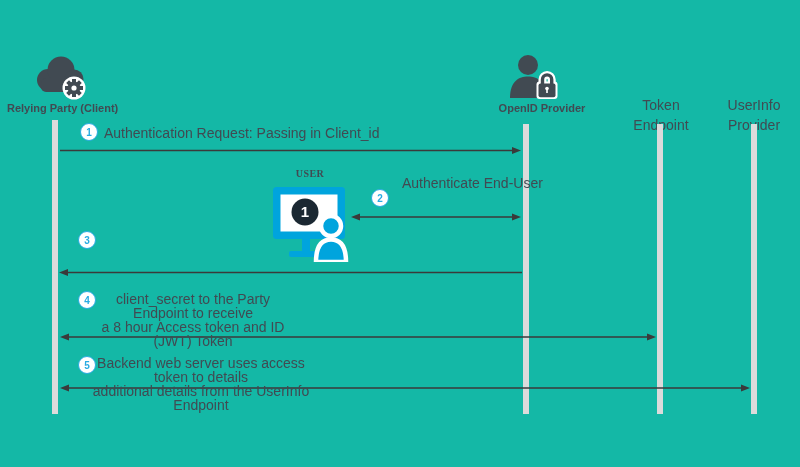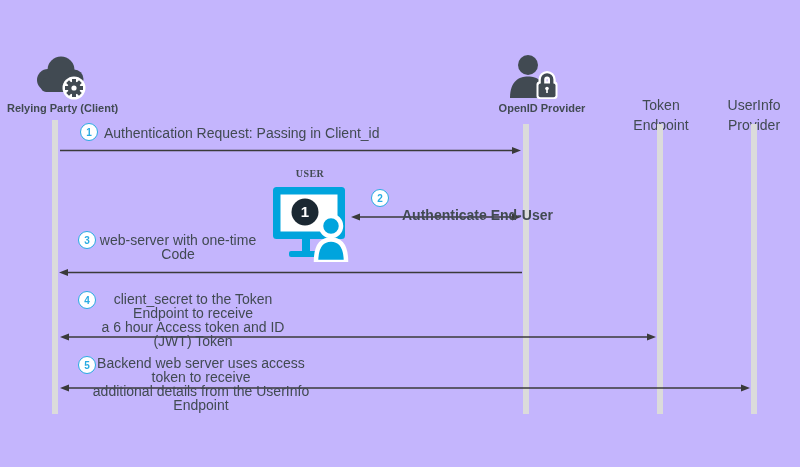--- a/index.html
+++ b/index.html
@@ -1,21 +1,21 @@
 <!DOCTYPE html>
 <html><head>
 <meta charset="utf-8">
 <style>
   * { margin: 0; padding: 0; box-sizing: border-box; }
   body { background: #fff; }
   .canvas {
     position: relative;
     width: 800px;
     height: 467px;
-    background: #c4b5fd;
+    background: #14b8a6;
     font-family: "Liberation Sans", sans-serif;
     color: #414A52;
     overflow: hidden;
   }
   .lifeline {
     position: absolute;
     width: 6px;
     background: #DBDBDB;
   }
   .actor-label {
@@ -161,32 +161,31 @@
       <line x1="66" y1="388" x2="744" y2="388" stroke-width="1.6"></line>
       <polygon points="60,388 69,384.5 69,391.5" stroke="none"></polygon>
       <polygon points="750,388 741,384.5 741,391.5" stroke="none"></polygon>
     </g>
   </svg>
 
   <div class="step-circle" style="left:80px; top:123px;">1</div>
   <div class="step-text" style="left:104px; top:126px;">Authentication Request: Passing in Client_id</div>
 
   <div class="step-circle" style="left:371px; top:189px;">2</div>
-  <div class="step-text" style="left:402px; top:208px;font-weight:bold;">Authenticate End-User</div>
+  <div class="step-text" style="left:402px; top:176px;">Authenticate End-User</div>
 
   <div class="step-circle" style="left:78px; top:231px;">3</div>
   <div class="step-text centered" style="left:83px; top:233px; width:190px;">
-    <div>web-server with one-time Code</div>
   </div>
 
   <div class="step-circle" style="left:78px; top:291px;">4</div>
   <div class="step-text centered" style="left:88px; top:292px; width:210px;">
-    <div>client_secret to the Token Endpoint to receive</div>
-    <div>a 6 hour Access token and ID (JWT) Token</div>
+    <div>client_secret to the Party Endpoint to receive</div>
+    <div>a 8 hour Access token and ID (JWT) Token</div>
   </div>
 
   <div class="step-circle" style="left:78px; top:356px;">5</div>
   <div class="step-text centered" style="left:86px; top:356px; width:230px;">
-    <div>Backend web server uses access token to receive</div>
+    <div>Backend web server uses access token to details</div>
     <div>additional details from the UserInfo Endpoint</div>
   </div>
 
 </div>
 
 </body></html>

